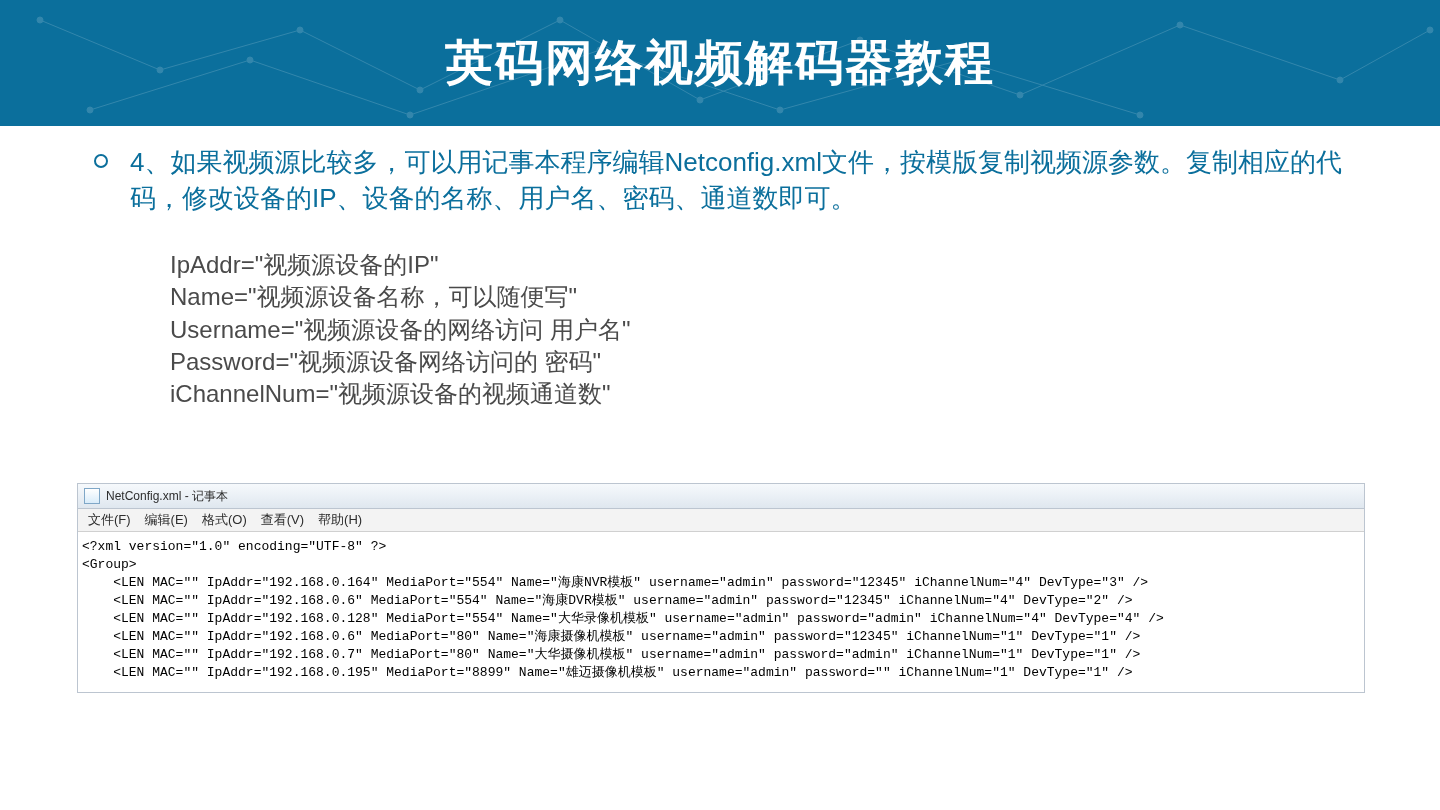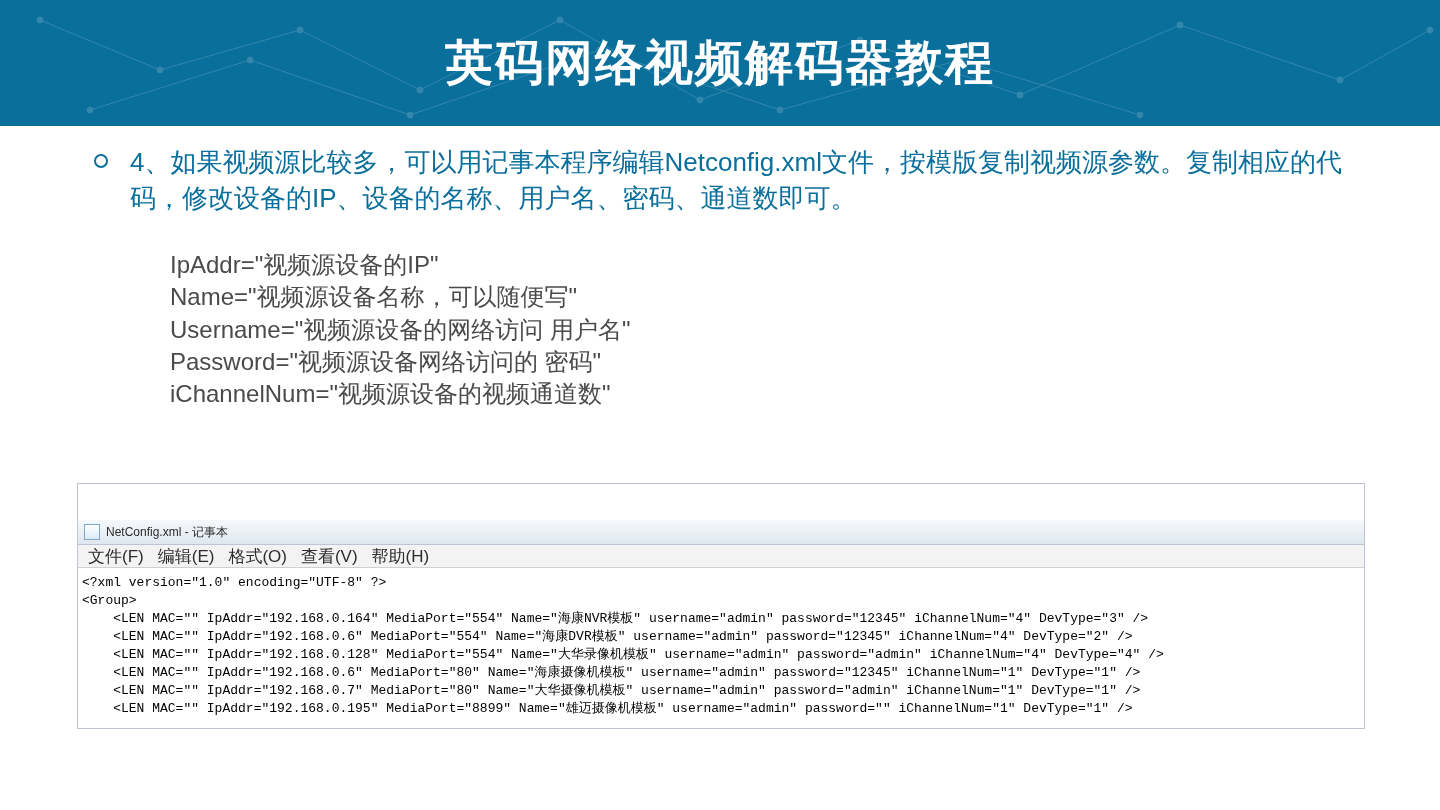--- a/index.html
+++ b/index.html
@@ -83,37 +83,36 @@
   .np-titlebar {
     height: 24px;
     display: flex;
     align-items: center;
     gap: 6px;
     padding: 0 6px;
     background: linear-gradient(#f6f9fc, #dfe7ef);
     border-bottom: 1px solid #bcc5d0;
     font-size: 12px;
     color: #2d2d2d;
-    margin-top: 36px;
   }
   .np-doc-icon {
     width: 14px;
     height: 14px;
     border: 1px solid #7fa7c7;
     background: linear-gradient(#ffffff, #d9ecfa);
   }
   .np-menubar {
     height: 22px;
     display: flex;
     align-items: center;
     gap: 14px;
     padding: 0 10px;
     background: #f3f3f3;
     border-bottom: 1px solid #d0d0d0;
-    font-size: 17px;
+    font-size: 13px;
     color: #2d2d2d;
   }
   .np-menubar span { cursor: default; }
   .np-editor {
     background: #ffffff;
     font-family: "NSimSun", "SimSun", "Courier New", monospace;
     font-size: 13px;
     line-height: 18px;
     color: #000000;
     padding: 6px 8px 10px 4px;

